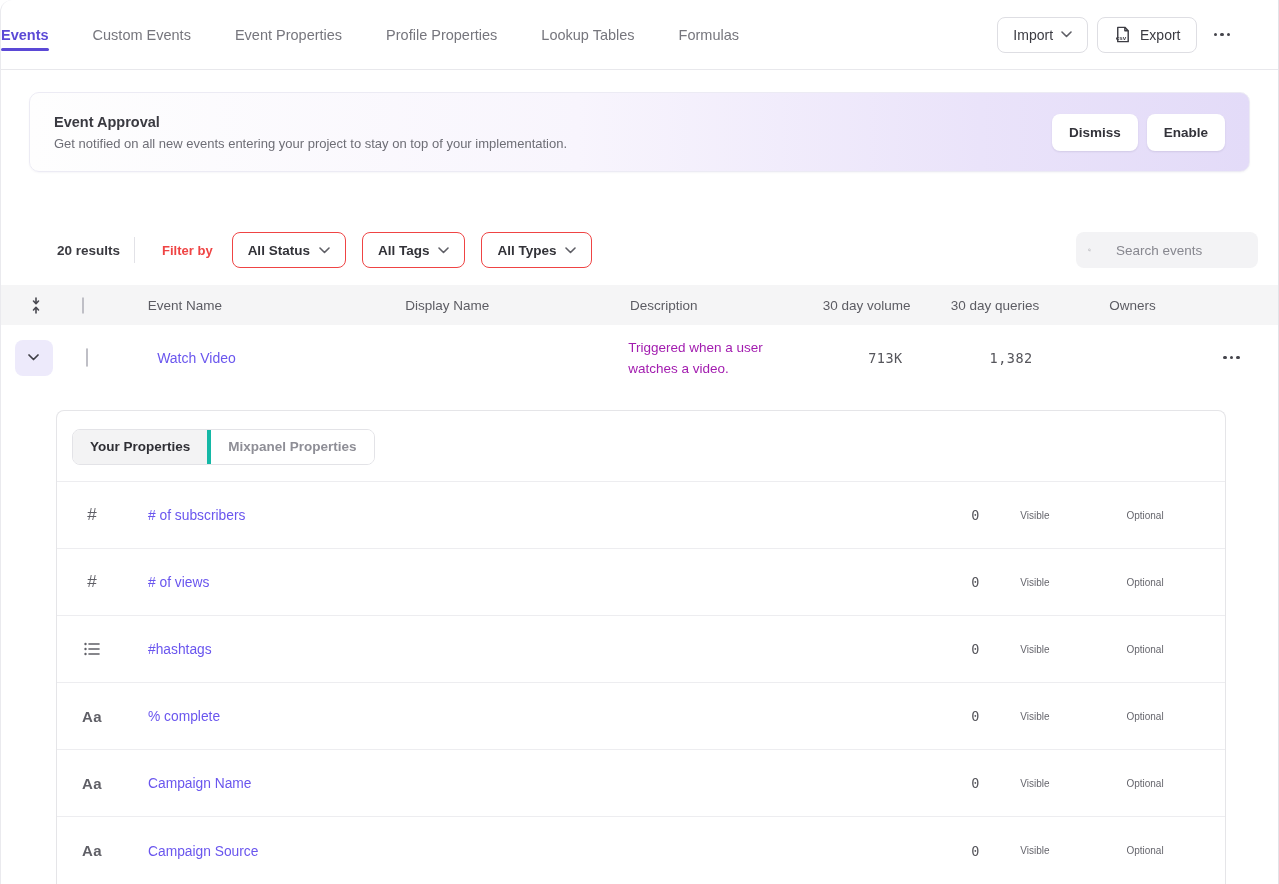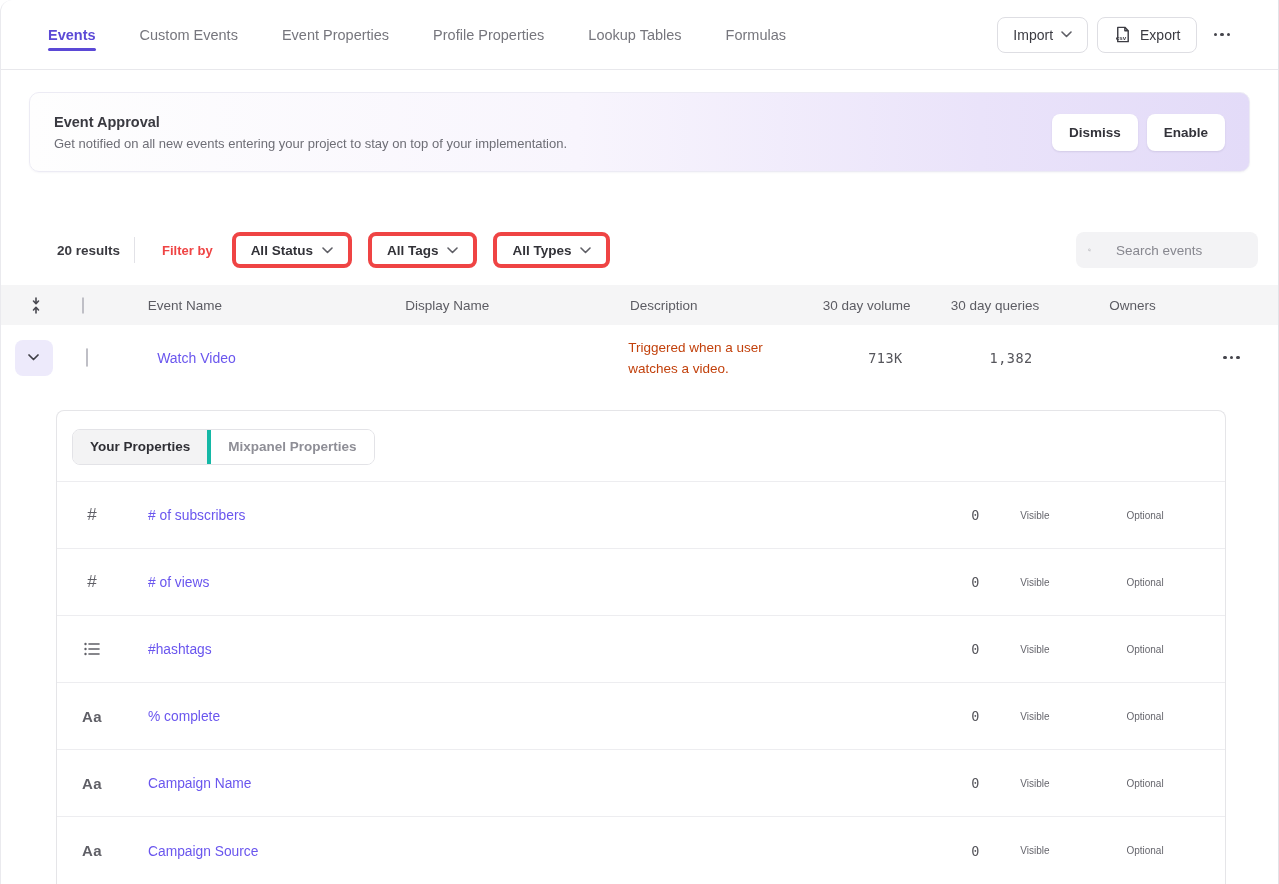--- a/index.html
+++ b/index.html
@@ -2,21 +2,21 @@
 <html><head>
 <meta charset="utf-8">
 <style>
   * { margin:0; padding:0; box-sizing:border-box; }
   html,body { width:1279px; height:884px; overflow:hidden; background:#fff;
     font-family:"Liberation Sans", sans-serif; -webkit-font-smoothing:antialiased; }
   .app { position:relative; width:1279px; height:884px; background:#fff;
     border-left:1px solid #eaeaee; border-right:1px solid #e2e2e7; border-top-left-radius:12px; overflow:hidden; }
 
   
-  .topnav { height:70px; display:flex; align-items:stretch; border-bottom:1px solid #e8e8ec; padding-left:47px; }
+  .topnav { height:70px; display:flex; align-items:stretch; border-bottom:1px solid #e8e8ec; }
   .tabs { display:flex; gap:44px; }
   .tab { position:relative; display:flex; align-items:center; font-size:14.5px; font-weight:500; color:#76767d; cursor:pointer; }
   .tab.active { color:#5b49d6; font-weight:700; }
   .tab.active::after { content:""; position:absolute; left:0; right:0; bottom:18px; height:3.5px; border-radius:2px; background:#5b49d6; }
   .nav-right { margin-left:auto; display:flex; align-items:center; gap:9px; padding-right:40px; }
   .btn { display:inline-flex; align-items:center; gap:8px; height:36px; padding:0 15px; background:#fff;
     border:1px solid #dedee3; border-radius:8px; font-size:14px; font-weight:500; color:#3b3b42; cursor:pointer; }
   .chev { display:inline-block; width:11px; height:7px; }
   .dots { display:flex; gap:3px; align-items:center; }
   .dots i { width:3.5px; height:3.5px; border-radius:50%; background:#45454c; }
@@ -32,40 +32,40 @@
   .banner-btn { height:37px; padding:0 17px; background:#fff; border:none; border-radius:8px;
     font-size:13.5px; font-weight:600; color:#33333a; box-shadow:0 1px 2px rgba(25,15,70,0.10); cursor:pointer;
     font-family:"Liberation Sans", sans-serif; }
 
   
   .filters { margin-top:60px; height:36px; display:flex; align-items:center; padding-left:56px; }
   .results { font-size:13.5px; font-weight:600; color:#3a3a40; }
   .vdiv { width:1px; height:26px; background:#e2e2e7; margin:0 27px 0 14px; }
   .filterby { font-size:13px; font-weight:600; color:#ef4444; margin-right:19px; }
   .drop { display:inline-flex; align-items:center; gap:9px; height:36px; padding:0 15px; background:#fff;
-    border:4px solid #ef4444; border-radius:8px; font-size:13.5px; font-weight:600; color:#323238; cursor:pointer; margin-right:16px; }
+    border:1px solid #ef4444; border-radius:8px; font-size:13.5px; font-weight:600; color:#323238; cursor:pointer; margin-right:16px; }
   .search { margin-left:auto; margin-right:20px; width:182px; height:36px; background:#f3f3f5; border-radius:8px;
     display:flex; align-items:center; padding:0 12px; gap:25px; }
   .search input { border:none; outline:none; background:transparent; font-size:13.5px; color:#3a3a40; width:130px;
     font-family:"Liberation Sans", sans-serif; }
   .search input::placeholder { color:#87878f; }
 
   
   .thead { margin-top:17px; height:40px; background:#f5f5f6; display:flex; align-items:center;
     font-size:13.5px; color:#5c5c63; }
   .trow { height:65px; display:flex; align-items:center; background:#fff;gap:8px; }
   .c1{width:70px; display:flex; justify-content:center;} .c2{width:60px; padding-left:11px;}
   .c3{width:275px; padding-left:17px;} .c4{width:225px;} .c5{width:192px; padding-right:28px;}
   .c6{width:98px; text-align:right; padding-right:9px;} .c7{width:127px; text-align:right; padding-right:7px;}
   .c8{width:133px; padding-left:63px;} .c9{width:99px; display:flex; justify-content:center;}
   .checkbox { width:18px; height:18px; border:1.5px solid #bfbfc6; border-radius:4px; background:#fff; cursor:pointer; }
   .expander { width:38px; height:36px; border-radius:8px; background:#edeafb; border:none;
     display:flex; align-items:center; justify-content:center; cursor:pointer; }
   .link { color:#6a56ee; font-size:14px; text-decoration:none; cursor:pointer; }
-  .desc { font-size:13.5px; color:#c2410c; line-height:21px; }
+  .desc { font-size:13.5px; color:#a21caf; line-height:21px; }
   .mono { font-family:"DejaVu Sans Mono", monospace; font-size:13.5px; color:#55555b; letter-spacing:0.5px; }
 
   
   .panel { margin:20px 0 0 55px; width:1170px; height:474px; border:1px solid #e5e5e8; border-bottom:none;
     border-radius:8px 8px 0 0; background:#fff; }
   .panel-head { height:71px; padding:18px 0 0 15px; border-bottom:1px solid #ededf0; }
   .seg { display:inline-flex; height:36px; border:1px solid #e3e3e7; border-radius:8px; overflow:hidden; background:#fff; }
   .seg-item { padding:0 17px; line-height:34px; font-size:13.5px; font-weight:600; cursor:pointer; }
   .seg-item.active { background:#f3f3f4; color:#2f2f35; }
   .seg-item.inactive { background:#fff; color:#8e8e96; border-left:4px solid #14b8a6; }

